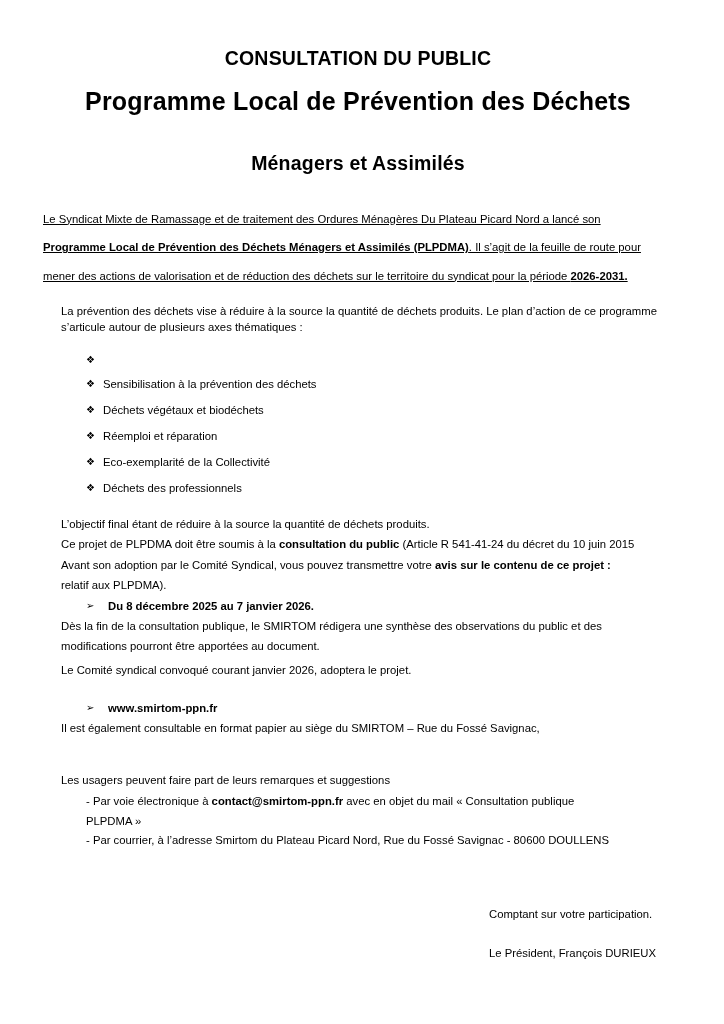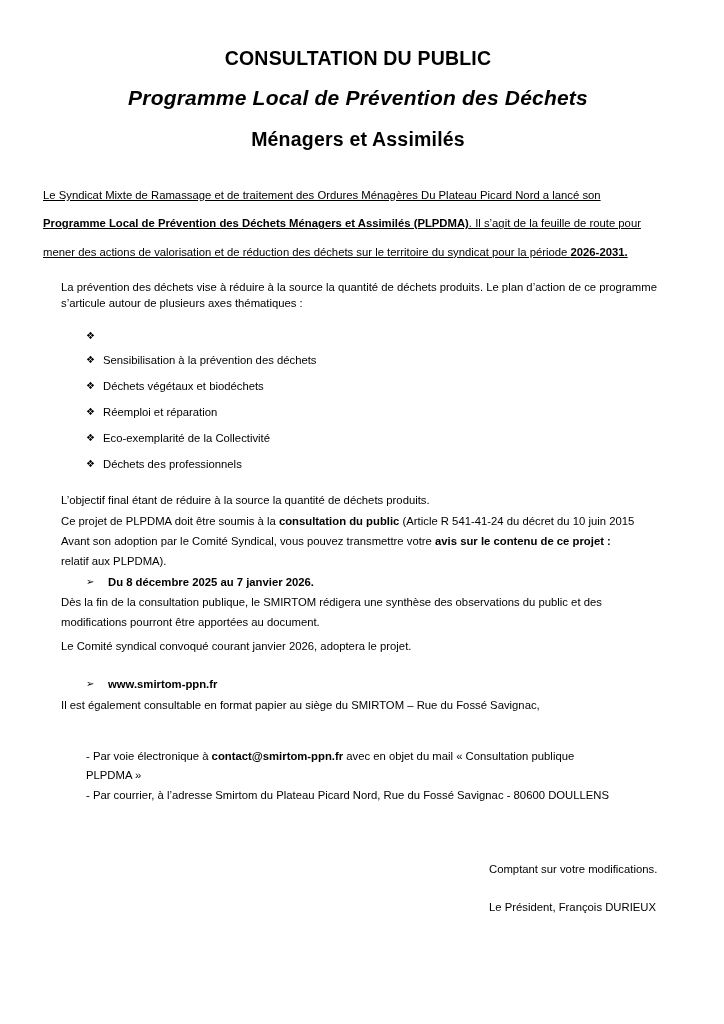--- a/index.html
+++ b/index.html
@@ -26,21 +26,21 @@
   }
   .title-block {
     text-align: center;
     margin-top: 4px;
   }
   .title-line {
     font-weight: bold;
     letter-spacing: 0.2px;
   }
   .title-1 { font-size: 19.5px; margin-bottom: 11px; }
-  .title-2 { font-size: 21px; margin-bottom: 11px; font-style: italic; }
+  .title-2 { font-size: 25px; margin-bottom: 29px; }
   .title-3 { font-size: 19.5px; margin-bottom: 13px; }
 
   .intro {
     margin-top: 34px;
     text-align: left;
   }
   .intro p { margin: 12px; text-decoration: underline; }
   .b { font-weight: bold; }
 
   .indent {
@@ -167,25 +167,26 @@
   <div class="block-3">
     <div class="sub-item">
       <span class="bullet-arrow">➢</span>
       <span class="b">www.smirtom-ppn.fr</span>
     </div>
     <p>Il est également consultable en format papier au siège du SMIRTOM – Rue du Fossé Savignac,</p>
     <div class="spacer-s"></div>
   </div>
 
   <div class="block-4">
+    <p>Les usagers peuvent faire part de leurs remarques et suggestions</p>
     <div class="dash-item">
       <span>- Par voie électronique à </span><span class="b">contact@smirtom-ppn.fr</span><span> avec en objet du mail « Consultation publique</span>
     </div>
     <div class="dash-item">PLPDMA »</div>
     <div class="dash-item">- Par courrier, à l’adresse Smirtom du Plateau Picard Nord, Rue du Fossé Savignac - 80600 DOULLENS</div>
   </div>
 
   <div class="signature">
-    <p>Comptant sur votre modifications.</p>
+    <p>Comptant sur votre participation.</p>
     <p>Le Président, François DURIEUX</p>
   </div>
 
 </div>
 
 </body></html>

